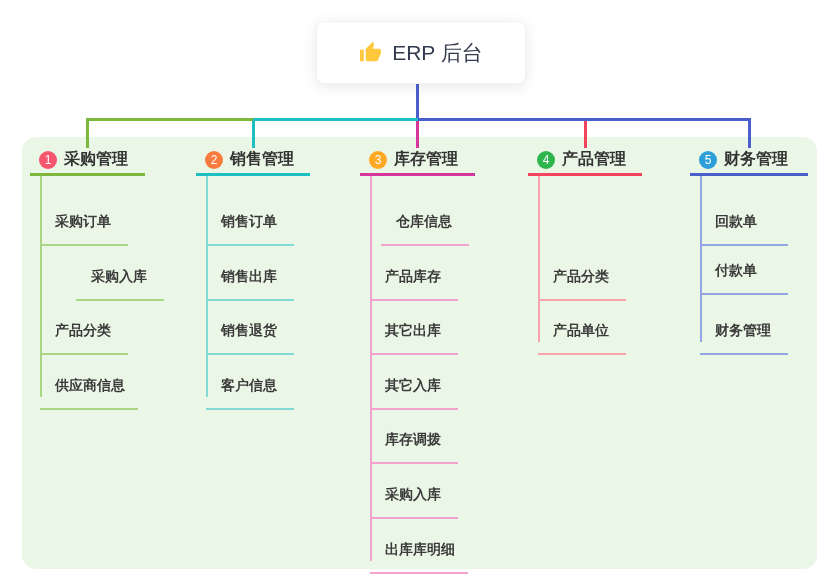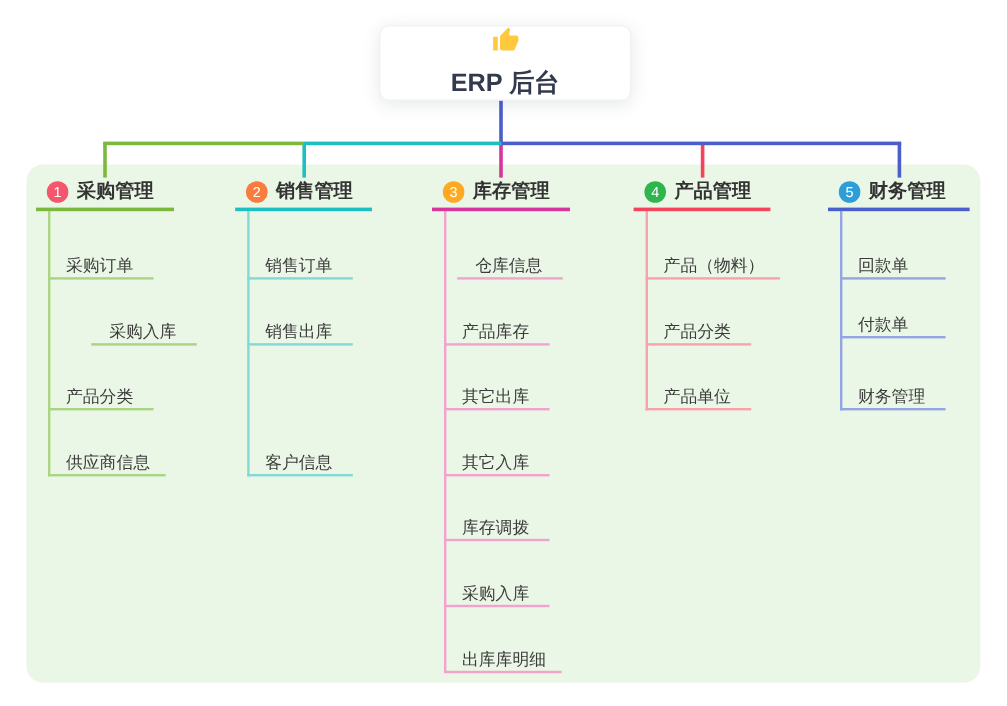--- a/index.html
+++ b/index.html
@@ -7,35 +7,35 @@
        font-family:"Liberation Sans","DejaVu Sans",sans-serif;}
   #canvas{position:relative;width:839px;height:588px;background:#ffffff;}
 
   .panel{position:absolute;left:22px;top:137px;width:795px;height:432px;
          background:#EBF7E6;border-radius:14px;}
 
   .root-node{position:absolute;left:316px;top:21px;width:208px;height:61px;
              background:#ffffff;border:1px solid #f1f1f3;border-radius:8px;
              box-shadow:0 3px 14px rgba(60,70,90,.12);
              display:flex;align-items:center;justify-content:center;gap:10px;
-             font-size:21px;font-weight:700;color:#333a4d;z-index:5;flex-direction:column;}
+             font-size:21px;font-weight:400;color:#333a4d;z-index:5;}
   .root-node .icon{display:flex;align-items:center;}
 
   .line{position:absolute;}
 
   .branch-title{position:absolute;height:27px;display:flex;align-items:center;
                 border-bottom:3px solid;box-sizing:content-box;
                 font-size:16px;font-weight:600;color:#333333;z-index:3;}
   .badge{width:18px;height:18px;border-radius:50%;color:#ffffff;
          font-size:12px;font-weight:400;display:flex;align-items:center;
          justify-content:center;margin:0 7px 0 9px;flex:0 0 18px;}
 
   .child-node{position:absolute;height:34px;display:flex;align-items:flex-end;
-              padding:0 13px 0 15px;border-bottom:2px solid;min-width:60px;
-              font-size:14px;color:#3b3b3b;white-space:nowrap;z-index:3;}
+              padding:0 13px 13px 15px;border-bottom:2px solid;min-width:60px;
+              font-size:14px;color:#3b3b3b;white-space:nowrap;z-index:3;font-weight:bold;}
 </style>
 </head>
 <body>
 
 <div id="canvas">
   <div class="panel"></div>
 
   <div class="root-node">
     <span class="icon">
       <svg width="23" height="23" viewBox="0 0 24 24" fill="#FFC83D">
@@ -62,39 +62,39 @@
     <div class="child-node" style="left: 40px; top: 251.6px; border-bottom-color: rgb(169, 213, 132); margin-left: 36px;">采购入库</div>
     <div class="child-node" style="left: 40px; top: 306.2px; border-bottom-color: rgb(169, 213, 132);">产品分类</div>
     <div class="child-node" style="left: 40px; top: 360.8px; border-bottom-color: rgb(169, 213, 132);">供应商信息</div>
     <div class="branch-title" style="left: 196px; top: 146px; width: 114px; border-bottom-color: rgb(30, 191, 192);">
       <span class="badge" style="background: rgb(249, 123, 61);">2</span>
       <span>销售管理</span>
     </div>
     <div class="line" style="left: 206px; top: 176px; width: 2px; height: 220.8px; background: rgb(130, 217, 214); z-index: 2;"></div>
     <div class="child-node" style="left: 206px; top: 197px; border-bottom-color: rgb(130, 217, 214);">销售订单</div>
     <div class="child-node" style="left: 206px; top: 251.6px; border-bottom-color: rgb(130, 217, 214);">销售出库</div>
+    <div class="child-node" style="left: 206px; top: 306.2px; border-bottom-color: rgb(130, 217, 214);">销售退货</div>
     <div class="child-node" style="left: 206px; top: 360.8px; border-bottom-color: rgb(130, 217, 214);">客户信息</div>
     <div class="branch-title" style="left: 360px; top: 146px; width: 115px; border-bottom-color: rgb(214, 53, 156);">
       <span class="badge" style="background: rgb(255, 169, 34);">3</span>
       <span>库存管理</span>
     </div>
     <div class="line" style="left: 370px; top: 176px; width: 2px; height: 384.6px; background: rgb(242, 162, 204); z-index: 2;"></div>
     <div class="child-node" style="left: 370px; top: 197px; border-bottom-color: rgb(242, 162, 204); margin-left: 11px;">仓库信息</div>
     <div class="child-node" style="left: 370px; top: 251.6px; border-bottom-color: rgb(242, 162, 204);">产品库存</div>
     <div class="child-node" style="left: 370px; top: 306.2px; border-bottom-color: rgb(242, 162, 204);">其它出库</div>
     <div class="child-node" style="left: 370px; top: 360.8px; border-bottom-color: rgb(242, 162, 204);">其它入库</div>
     <div class="child-node" style="left: 370px; top: 415.4px; border-bottom-color: rgb(242, 162, 204);">库存调拨</div>
     <div class="child-node" style="left: 370px; top: 470px; border-bottom-color: rgb(242, 162, 204);">采购入库</div>
     <div class="child-node" style="left: 370px; top: 524.6px; border-bottom-color: rgb(242, 162, 204);">出库库明细</div>
     <div class="branch-title" style="left: 528px; top: 146px; width: 114px; border-bottom-color: rgb(244, 67, 92);">
       <span class="badge" style="background: rgb(47, 181, 78);">4</span>
       <span>产品管理</span>
     </div>
     <div class="line" style="left: 538px; top: 176px; width: 2px; height: 166.2px; background: rgb(248, 162, 172); z-index: 2;"></div>
-    <div class="child-node" style="left: 538px; top: 197px; border-bottom-color: rgb(248, 162, 172);">产品（物料）</div>
     <div class="child-node" style="left: 538px; top: 251.6px; border-bottom-color: rgb(248, 162, 172);">产品分类</div>
     <div class="child-node" style="left: 538px; top: 306.2px; border-bottom-color: rgb(248, 162, 172);">产品单位</div>
     <div class="branch-title" style="left: 690px; top: 146px; width: 118px; border-bottom-color: rgb(74, 94, 204);">
       <span class="badge" style="background: rgb(45, 159, 216);">5</span>
       <span>财务管理</span>
     </div>
     <div class="line" style="left: 700px; top: 176px; width: 2px; height: 166.2px; background: rgb(147, 165, 226); z-index: 2;"></div>
     <div class="child-node" style="left: 700px; top: 197px; border-bottom-color: rgb(147, 165, 226);">回款单</div>
     <div class="child-node" style="left: 700px; top: 246px; border-bottom-color: rgb(147, 165, 226);">付款单</div>
     <div class="child-node" style="left: 700px; top: 306.2px; border-bottom-color: rgb(147, 165, 226);">财务管理</div>

